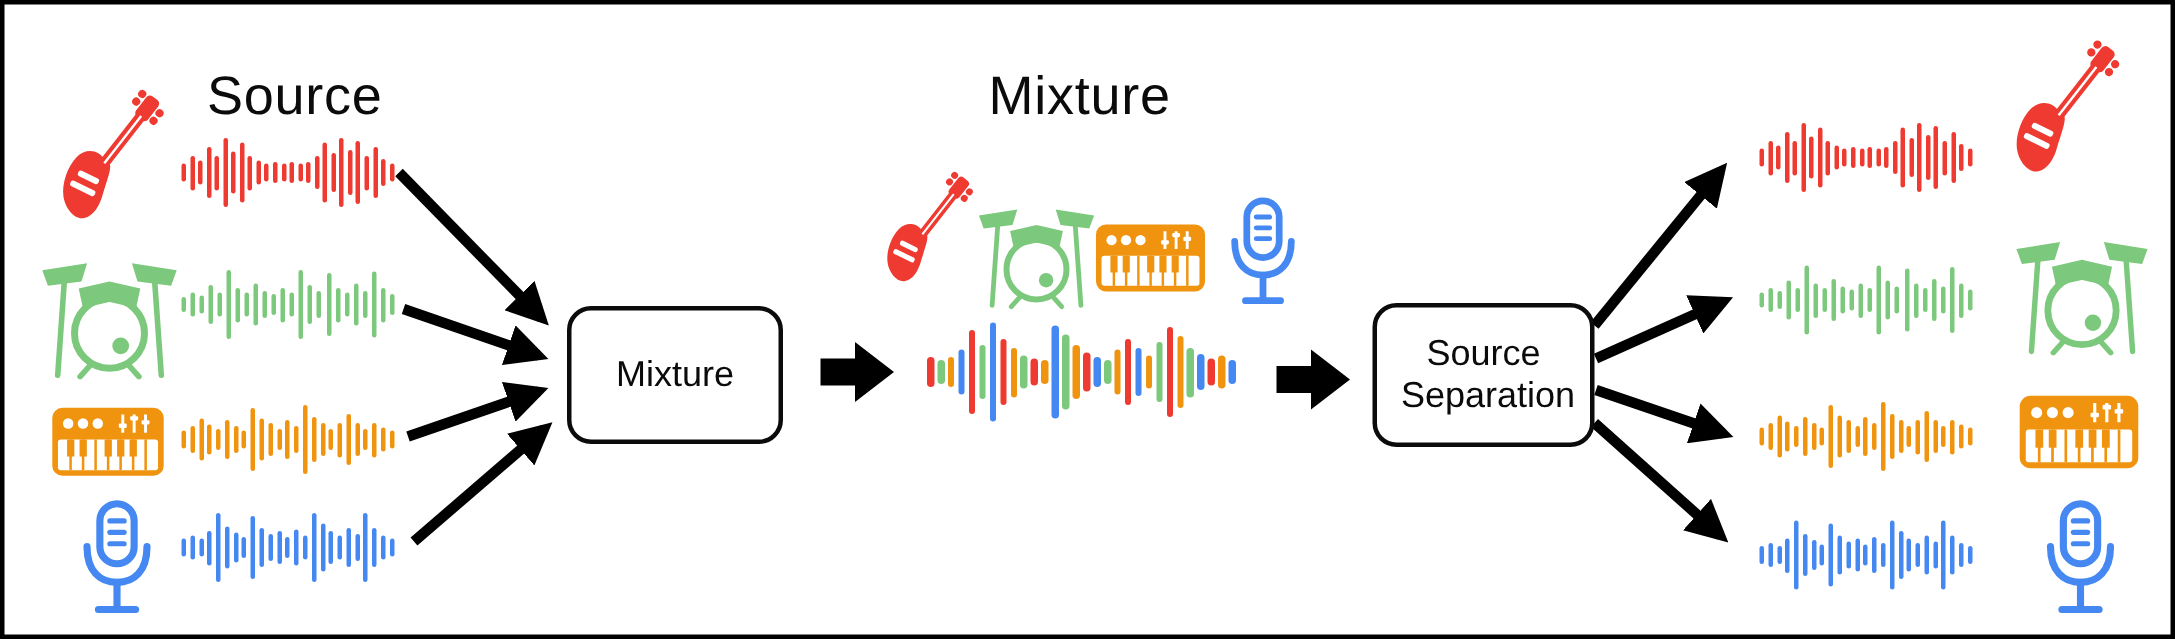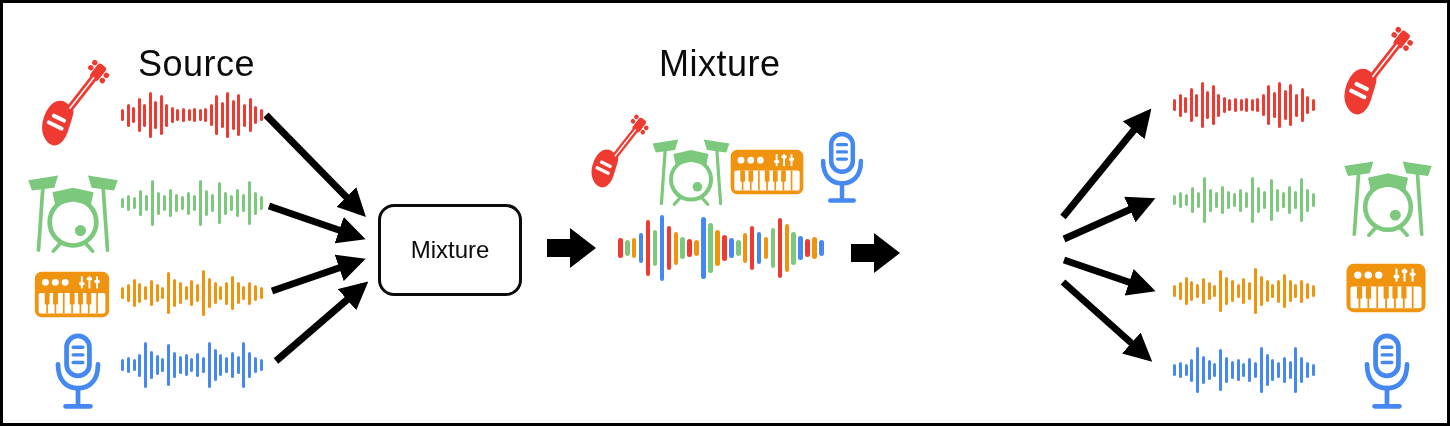--- a/index.html
+++ b/index.html
@@ -137,20 +137,23 @@
       <path d="M848,241 L871,241 L871,230 L897,250 L871,270 L871,259 L848,259 Z"></path>
     </g>
   </svg>
 
   <div class="title" style="left:135px;top:40px">Source</div>
   <div class="title" style="left:656px;top:40px">Mixture</div>
 
   <div class="node-box" id="mixing-box">
     <span class="node-label">Mixture</span>
   </div>
+  <div class="node-box" id="sep-box">
+    <span class="node-label" style="max-width:110px">Source Separation</span>
+  </div>
 
   <svg class="icon" style="left:22px;top:48px;width:94px;height:108px">
       <use href="#sym-guitar"></use>
     </svg>
   <svg class="icon" style="left:20px;top:166px;width:100px;height:84px">
       <use href="#sym-drums"></use>
     </svg>
   <svg class="icon" style="left:30px;top:268px;width:78px;height:47px">
       <use href="#sym-keys"></use>
     </svg>

